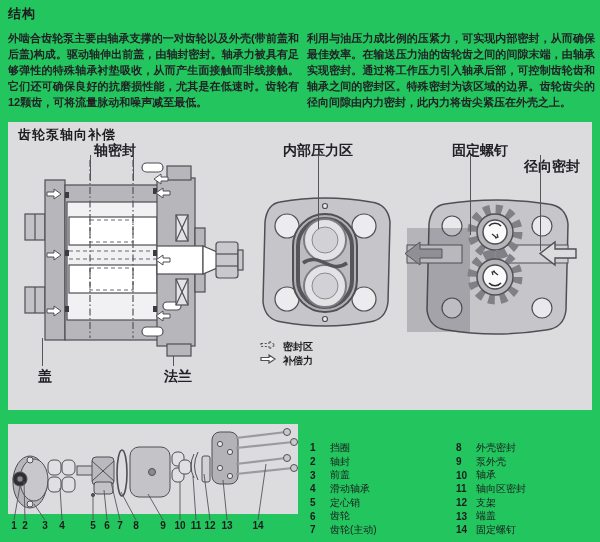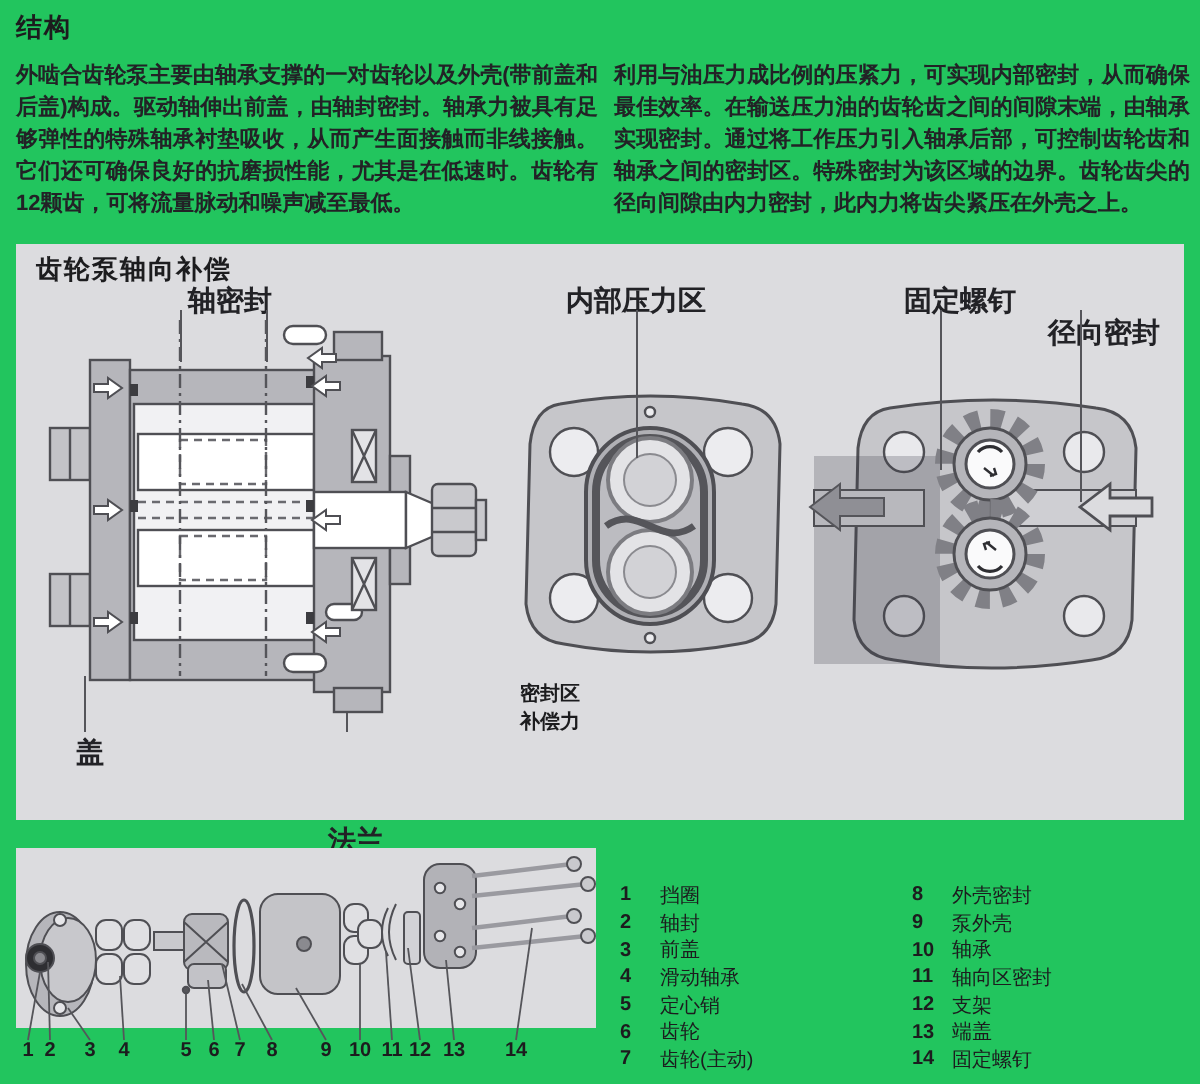--- a/index.html
+++ b/index.html
@@ -14,21 +14,21 @@
 
   
   .diagram-panel { position:absolute; left:8px; top:122px; width:584px; height:288px; background:#dcdcdf; }
   .panel-title { position:absolute; left:10px; top:4px; font-size:13px; font-weight:bold; letter-spacing:1px; }
   .dlabel { position:absolute; font-size:14px; font-weight:bold; white-space:nowrap; color:#222226; }
   .leader { position:absolute; width:1px; background:#55555a; }
   .panel-svg { position:absolute; }
 
   
   .legend { position:absolute; left:252px; top:218px; }
-  .legend-row { display:flex; align-items:flex-start; height:14px;flex-direction:column; }
+  .legend-row { display:flex; align-items:flex-start; height:14px; }
   .legend-sym { width:17px; height:10px; margin-right:6px; }
   .legend-label { font-size:10px; font-weight:bold; }
 
   
   .exploded-svg { position:absolute; left:8px; top:424px; }
   .exp-num { position:absolute; top:520px; width:16px; text-align:center; font-size:10px; font-weight:bold; }
 
   
   .parts-list { position:absolute; left:310px; top:441px; display:flex; }
   .parts-col { display:flex; flex-direction:column; }
@@ -47,21 +47,21 @@
   <div class="intro-col intro-right">利用与油压力成比例的压紧力，可实现内部密封，从而确保最佳效率。在输送压力油的齿轮齿之间的间隙末端，由轴承实现密封。通过将工作压力引入轴承后部，可控制齿轮齿和轴承之间的密封区。特殊密封为该区域的边界。齿轮齿尖的径向间隙由内力密封，此内力将齿尖紧压在外壳之上。</div>
 
   <div class="diagram-panel">
     <div class="panel-title">齿轮泵轴向补偿</div>
 
     <div class="dlabel" style="left:86px;  top:20px;">轴密封</div>
     <div class="dlabel" style="left:275px; top:20px;">内部压力区</div>
     <div class="dlabel" style="left:444px; top:20px;">固定螺钉</div>
     <div class="dlabel" style="left:516px; top:36px;">径向密封</div>
     <div class="dlabel" style="left:30px;  top:246px;">盖</div>
-    <div class="dlabel" style="left:156px; top:246px;margin-top:44px;">法兰</div>
+    <div class="dlabel" style="left:156px; top:246px;">法兰</div>
 
     <div class="leader" style="left:82px;  top:33px; height:26px;"></div>
     <div class="leader" style="left:125px; top:33px; height:26px;"></div>
     <div class="leader" style="left:310px; top:33px; height:74px; z-index:5;"></div>
     <div class="leader" style="left:462px; top:33px; height:80px; z-index:5;"></div>
     <div class="leader" style="left:532px; top:33px; height:96px; z-index:5;"></div>
     <div class="leader" style="left:34px;  top:216px; height:28px;"></div>
     <div class="leader" style="left:165px; top:210px; height:34px;"></div>
 
     <svg class="panel-svg" style="left:12px; top:36px;" width="225" height="205" viewBox="0 0 225 205">

